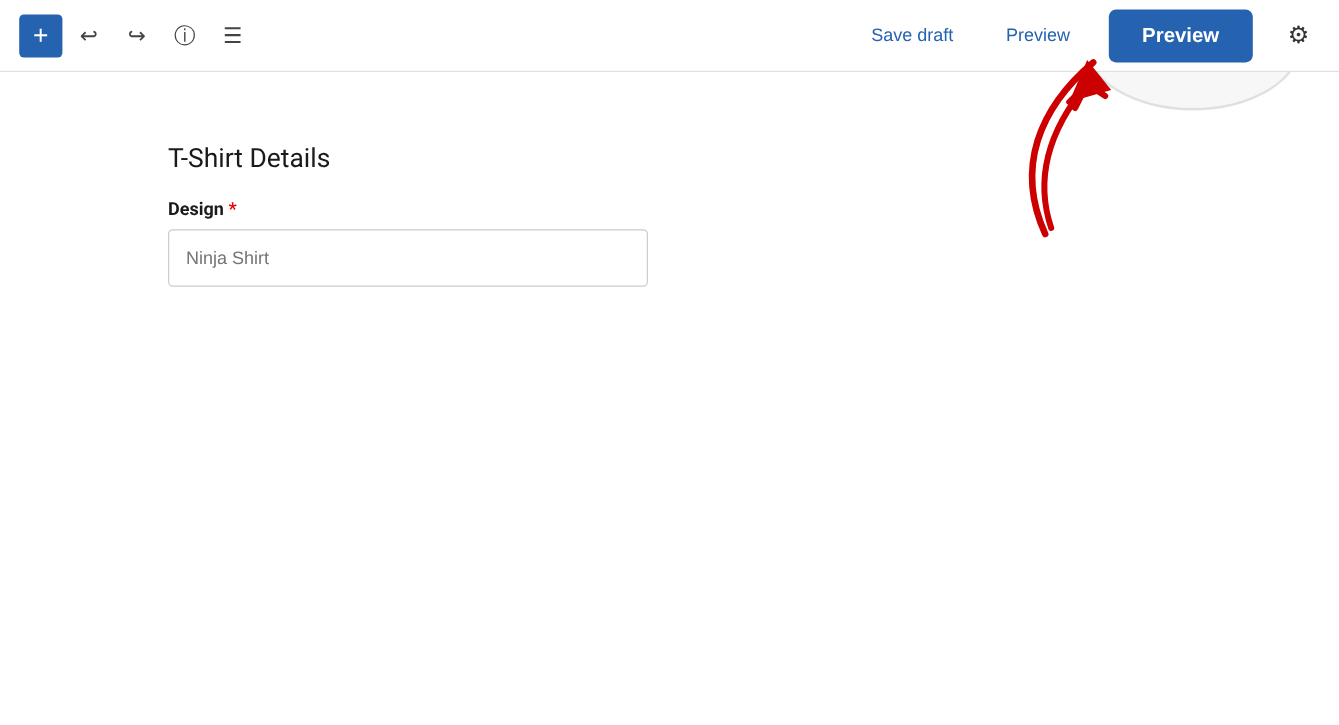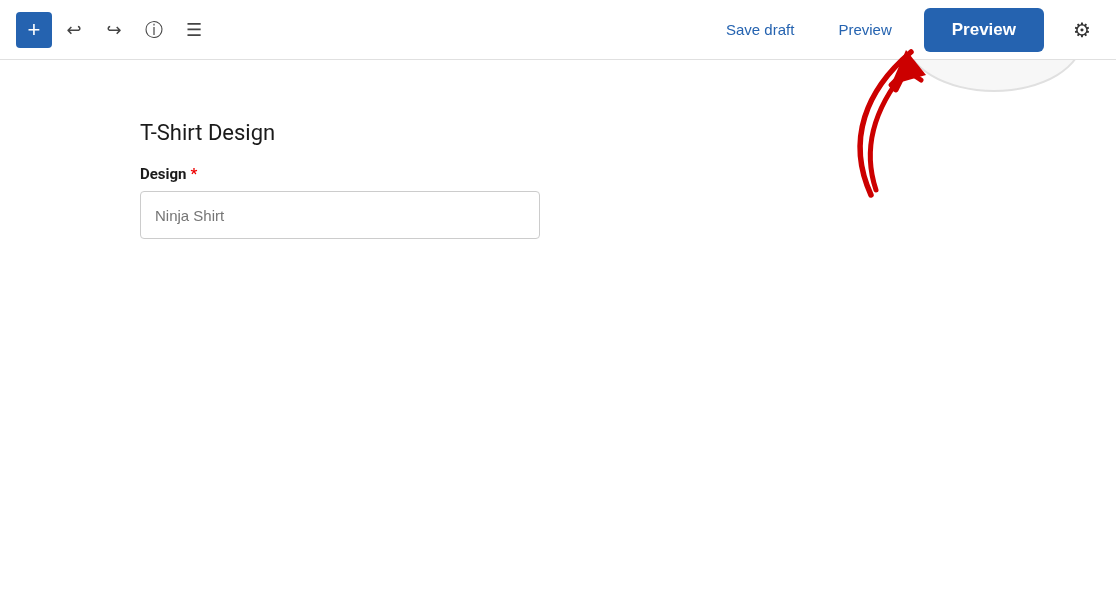--- a/index.html
+++ b/index.html
@@ -241,20 +241,20 @@
 
       <polygon points="110,60 95,95 130,85" fill="#cc0000"></polygon>
 
       <path d="M 75 205 C 50 150, 70 100, 115 62" stroke="#cc0000" stroke-width="5.5" fill="none" stroke-linecap="round"></path>
     </svg>
   </div>
 </div>
 
 <div class="main-content">
 
-  <h2 class="section-title">T-Shirt Design</h2>
+  <h2 class="section-title">T-Shirt Details</h2>
 
   <div class="field-label">
     <span>Design</span>
     <span class="required-star">*</span>
   </div>
   <input class="text-input" type="text" placeholder="Ninja Shirt" style="">
 </div>
 
 </body></html>

